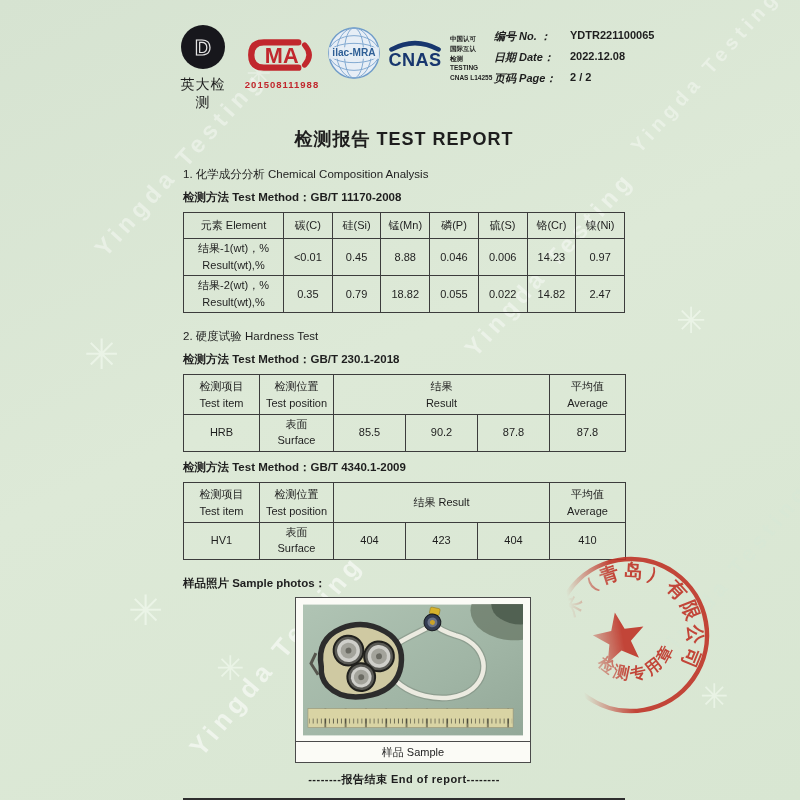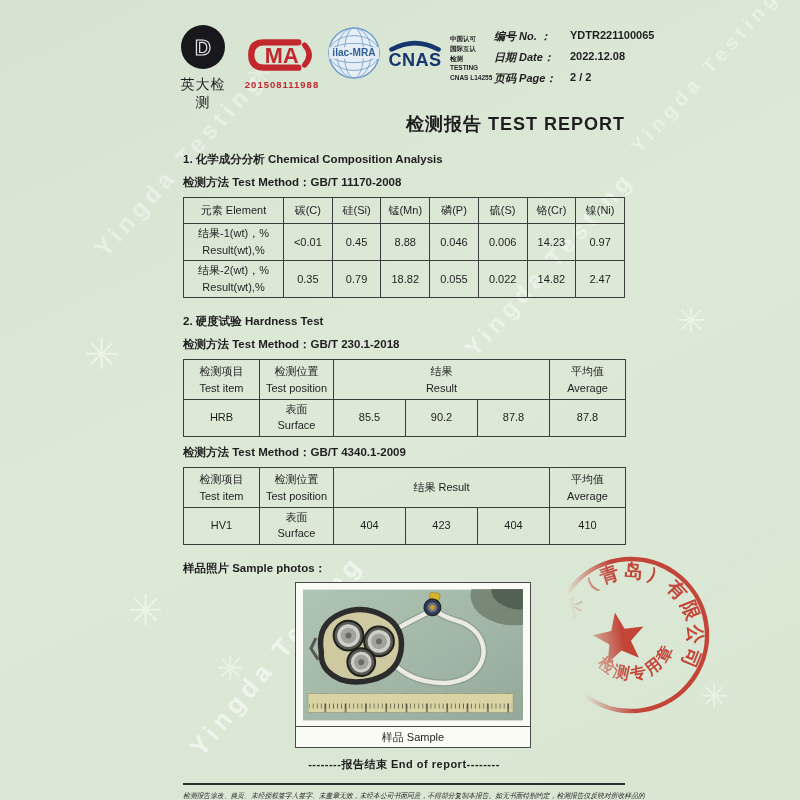--- a/index.html
+++ b/index.html
@@ -30,23 +30,23 @@
   .lg-cma{flex:none;margin-left:14px;text-align:center;margin-top:12px;}
   .lg-cma .num{font-size:9.5px;font-weight:bold;color:#c1272d;letter-spacing:1px;margin-top:1px;}
   .lg-ilac{flex:none;margin-left:7px;margin-top:2px;}
   .lg-cnas{flex:none;margin-left:5px;margin-top:13px;}
   .accred{flex:none;margin-left:6px;margin-top:10px;width:44px;font-size:6.5px;font-weight:bold;line-height:1.5;}
   .hdr-info{margin-left:auto;margin-top:5px;width:152px;flex:none;}
   .inf-row{display:flex;font-size:11px;font-weight:bold;margin-bottom:6px;}
   .inf-label{width:76px;flex:none;font-style:italic;}
   .inf-val{white-space:nowrap;}
 
-  .title{text-align:right;font-size:18px;font-weight:bold;letter-spacing:1px;}
-
-  .sec-h{margin-top:16px;font-size:11.5px;font-weight:700;}
+  .title{margin-top:15px;text-align:center;font-size:18px;font-weight:bold;letter-spacing:1px;}
+
+  .sec-h{margin-top:16px;font-size:11.5px;font-weight:400;}
   .method{margin-top:8px;font-size:11.5px;font-weight:600;}
 
   table.tbl{margin-top:7px;border-collapse:collapse;width:442px;font-size:11px;text-align:center;table-layout:fixed;}
   table.tbl td{border:1px solid #3c3c3c;padding:1px 1px;vertical-align:middle;}
   .t1 .hr td{height:23px;}
   .t1 .dr td{height:33px;}
   .t1 col.c-el{width:100px;}
   .two td{line-height:1.55;}
   .t2 .hr td,.t3 .hr td{height:37px;line-height:1.55;}
   .t2 .dr td,.t3 .dr td{height:34px;line-height:1.45;}

